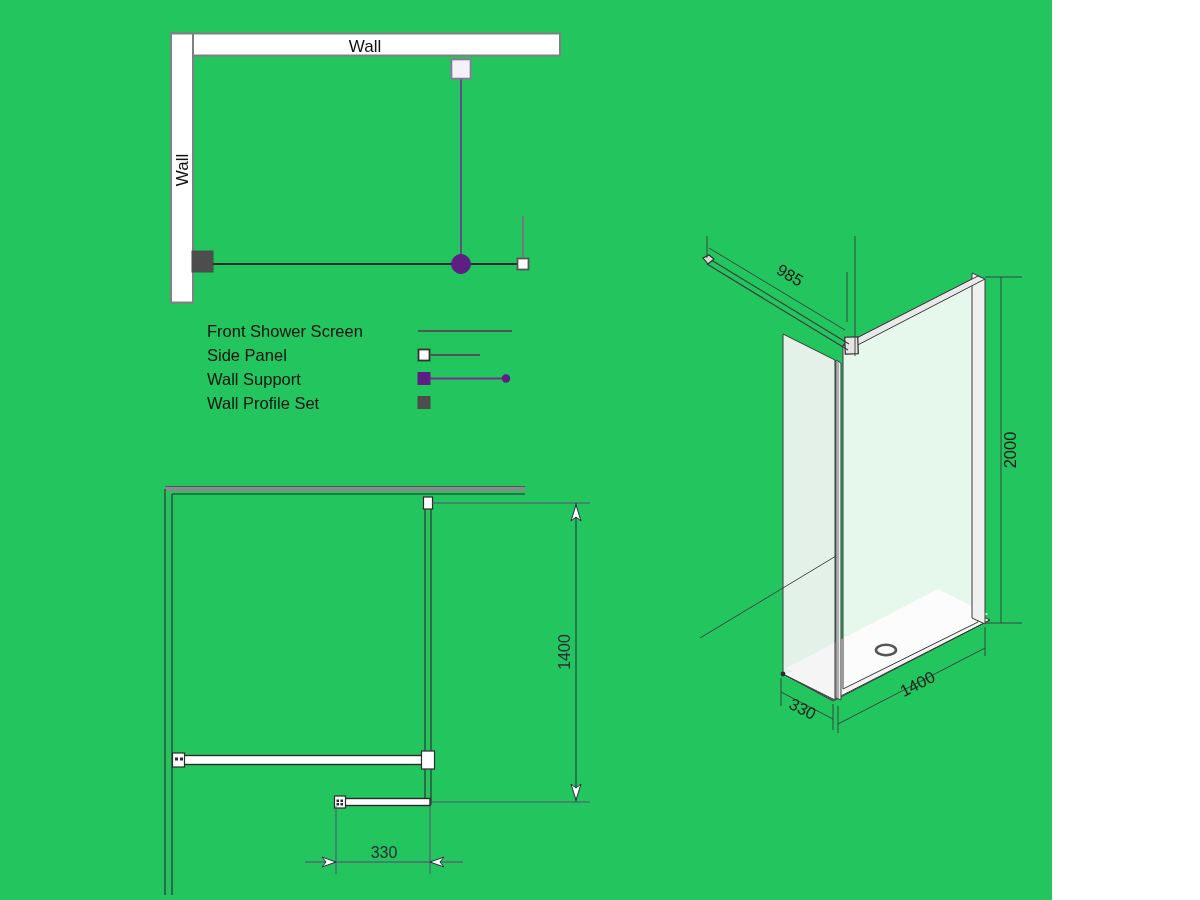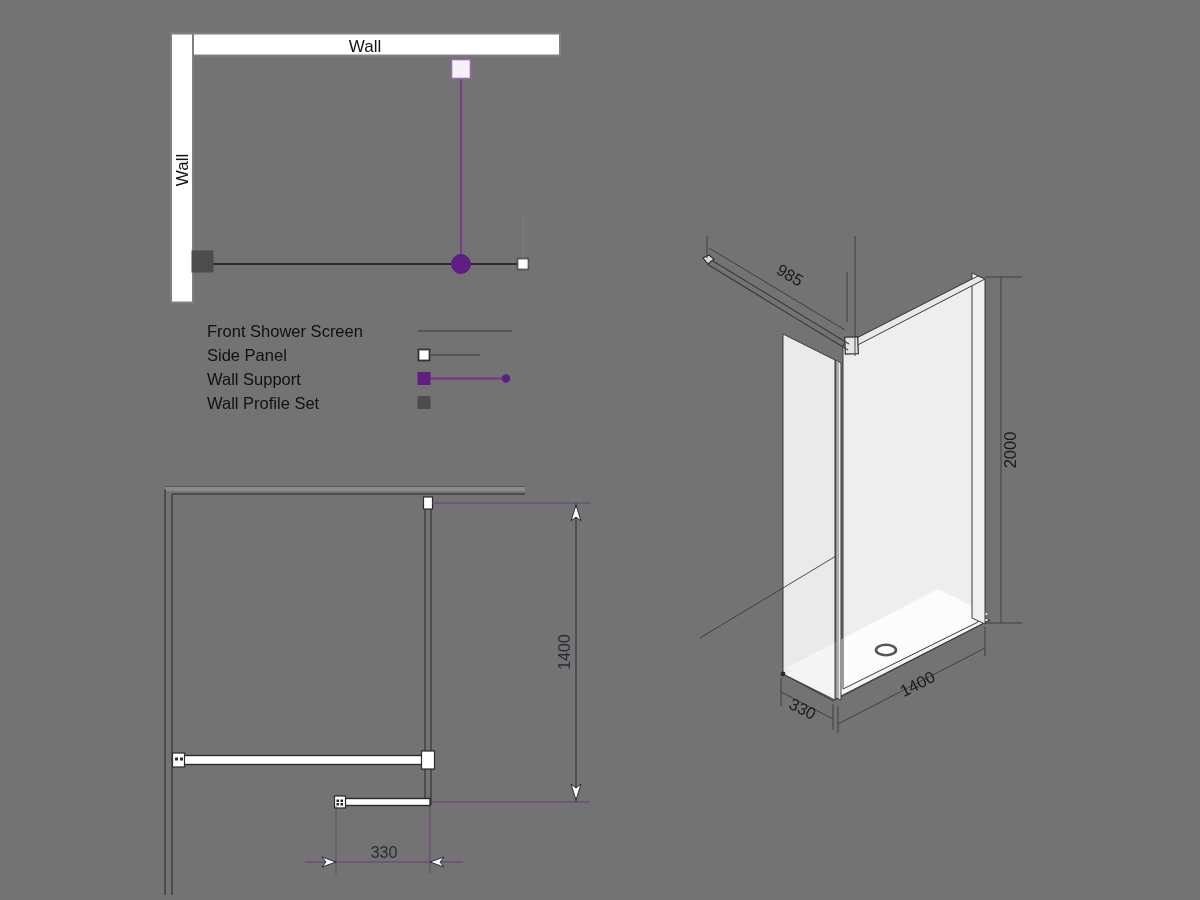--- a/index.html
+++ b/index.html
@@ -8,23 +8,23 @@
     background: #ffffff;
   }
   body {
     width: 1200px;
     height: 900px;
     font-family: "Liberation Sans", sans-serif;
     overflow: hidden;
   }
   #sheet {
     position: relative;
-    width: 1200px;
+    width: 1052px;
     height: 900px;
-    background: #737373;
+    background: #22c55e;
   }
   svg.drawing {
     position: absolute;
     left: 0;
     top: 0;
     width: 1200px;
     height: 900px;
   }
   .legend-label {
     font-family: "Liberation Sans", sans-serif;

